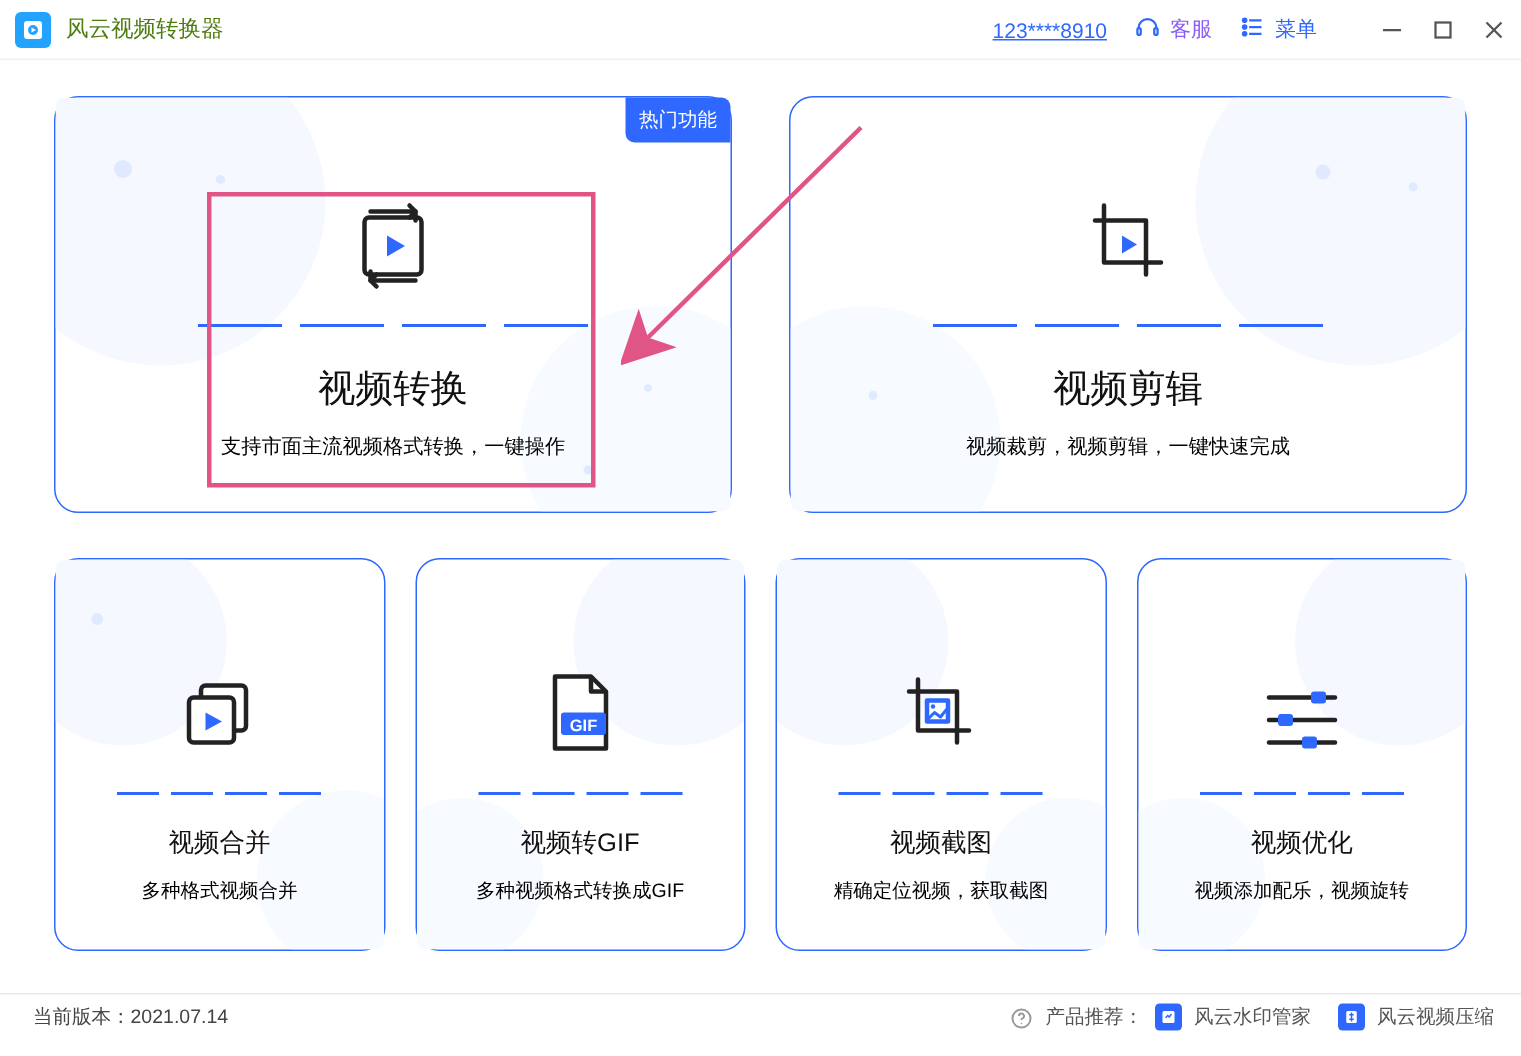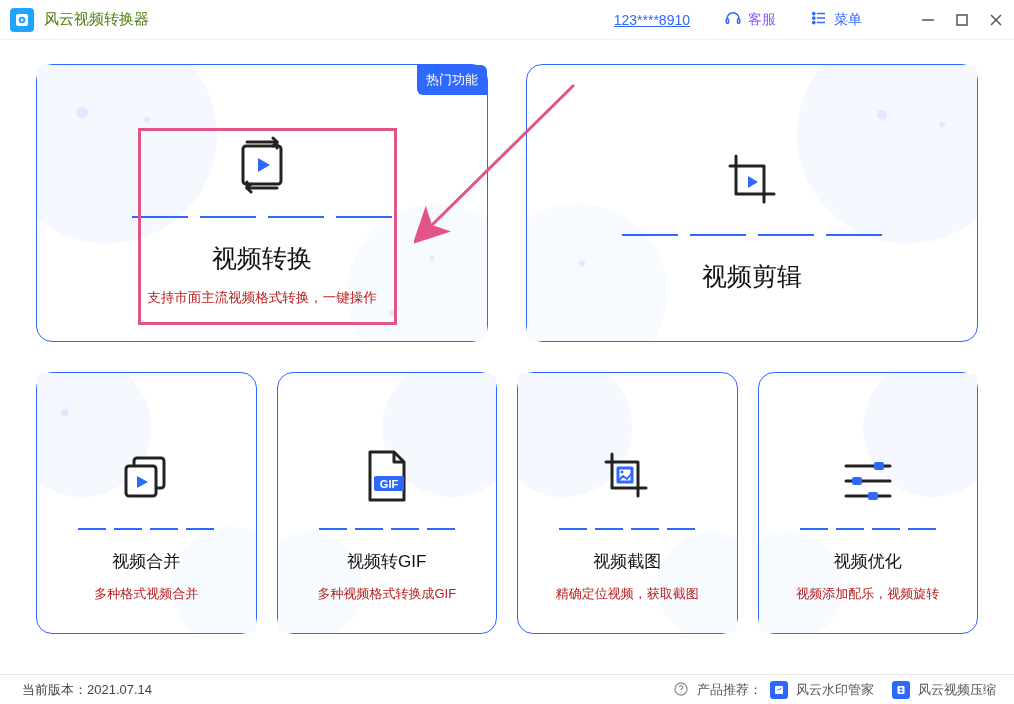--- a/index.html
+++ b/index.html
@@ -2,21 +2,21 @@
 <html><head>
 <meta charset="utf-8">
 <style>
 *{margin:0;padding:0;box-sizing:border-box;font-family:"Microsoft YaHei","PingFang SC",sans-serif;-webkit-font-smoothing:antialiased}
 html,body{width:1014px;height:704px;background:#fff;overflow:hidden}
 .titlebar{height:40px;display:flex;align-items:center;padding:0 10px;border-bottom:1px solid #f0f0f0}
 .logo{width:24px;height:24px;background:#21a3ff;border-radius:4px;display:flex;align-items:center;justify-content:center;margin-right:10px}
 .logo svg{width:16px;height:16px}
 .app-title{font-size:15px;color:#4d7c0f;font-weight:400}
 .spacer{flex:1}
-.tb-group{display:flex;align-items:center;gap:34px}
+.tb-group{display:flex;align-items:center;gap:18px}
 .tb-link{color:#2e68ff;font-size:14px;cursor:pointer;display:flex;align-items:center;gap:6px}
 .tb-link.underline{text-decoration:underline}
 .tb-plain{color:#8b5cf6;font-size:14px;cursor:pointer;display:flex;align-items:center;gap:6px}
 .win-btns{display:flex;align-items:center;gap:18px;margin-left:24px}
 .win-btn{width:16px;height:16px;display:flex;align-items:center;justify-content:center;color:#666;cursor:pointer}
 .main{padding:24px 36px 0 36px}
 .row{display:flex;gap:38px;margin-bottom:30px}
 .card{border:1px solid #2e68ff;border-radius:16px;background:#fff;position:relative;display:flex;flex-direction:column;align-items:center;justify-content:flex-end;cursor:pointer}
 .card-big{flex:1;height:278px;padding-bottom:34px}
 .card-small{flex:1;height:262px;padding-bottom:30px}
@@ -24,27 +24,27 @@
 .badge{position:absolute;top:0;right:0;background:#2e68ff;color:#fff;font-size:13px;padding:6px 9px;border-radius:0 6px 0 6px}
 .bg-decor{position:absolute;inset:0;overflow:hidden;border-radius:6px;pointer-events:none}
 .icon-wrap{position:relative;z-index:2;margin-bottom:18px}
 .dash-line{display:flex;gap:12px;margin-bottom:24px;position:relative;z-index:2}
 .dash-line span{display:block;height:2px;background:#2e68ff}
 .card-big .dash-line span{width:56px}
 .card-small .dash-line{gap:8px;margin-bottom:20px}
 .card-small .dash-line span{width:28px;height:2px}
 .card-title{font-size:25px;color:#111;font-weight:400;position:relative;z-index:2;margin-bottom:14px}
 .card-small .card-title{font-size:17px;margin-bottom:12px}
-.card-desc{font-size:13.5px;color:#b91c1c;position:relative;z-index:2}
+.card-desc{font-size:13.5px;color:#000000;position:relative;z-index:2}
 .card-small .card-desc{font-size:13px}
 .highlight{position:absolute;pointer-events:none;border:3px solid #e15486;z-index:10}
 .arrow-svg{position:absolute;pointer-events:none;z-index:11}
-.footer{position:absolute;left:0;right:0;bottom:0;height:30px;border-top:1px solid #e9e9e9;background:#fff;display:flex;align-items:center;padding:0 18px 0 22px}
+.footer{position:absolute;left:0;right:0;bottom:12px;height:30px;border-top:1px solid #e9e9e9;background:#fff;display:flex;align-items:center;padding:0 18px 0 22px}
 .ver{font-size:13px;color:#444}
-.footer-right{margin-left:auto;display:flex;align-items:flex-start;gap:8px;font-size:13px;color:#555}
+.footer-right{margin-left:auto;display:flex;align-items:flex-end;gap:8px;font-size:13px;color:#555}
 .sq-icon{width:18px;height:18px;background:#2e68ff;border-radius:3px;display:flex;align-items:center;justify-content:center}
 .sq-icon svg{width:12px;height:12px}
 .rec-link{color:#555;margin-right:10px;cursor:pointer}
 .q-icon{width:16px;height:16px;color:#999}
 
 </style>
 </head>
 <body>
 
 <div class="titlebar">
@@ -152,20 +152,21 @@
             <polygon points="26,24 26,36 36,30" fill="#2e68ff" stroke="none"></polygon>
           </svg>
       </div>
       <div class="dash-line">
           <span></span>
           <span></span>
           <span></span>
           <span></span>
         </div>
       <div class="card-title">视频剪辑</div>
+      <div class="card-desc">视频裁剪，视频剪辑，一键快速完成</div>
     </div>
   </div>
 
   <div class="row row-small">
 
     <div class="card card-small">
       <div class="bg-decor"><svg width="100%" height="100%" viewBox="0 0 220 262" preserveAspectRatio="none">
             <circle cx="45" cy="55" r="70" fill="#f5f8ff"></circle>
             <circle cx="195" cy="215" r="60" fill="#f7faff"></circle>
             <circle cx="28" cy="40" r="4" fill="#dfe9ff"></circle>

